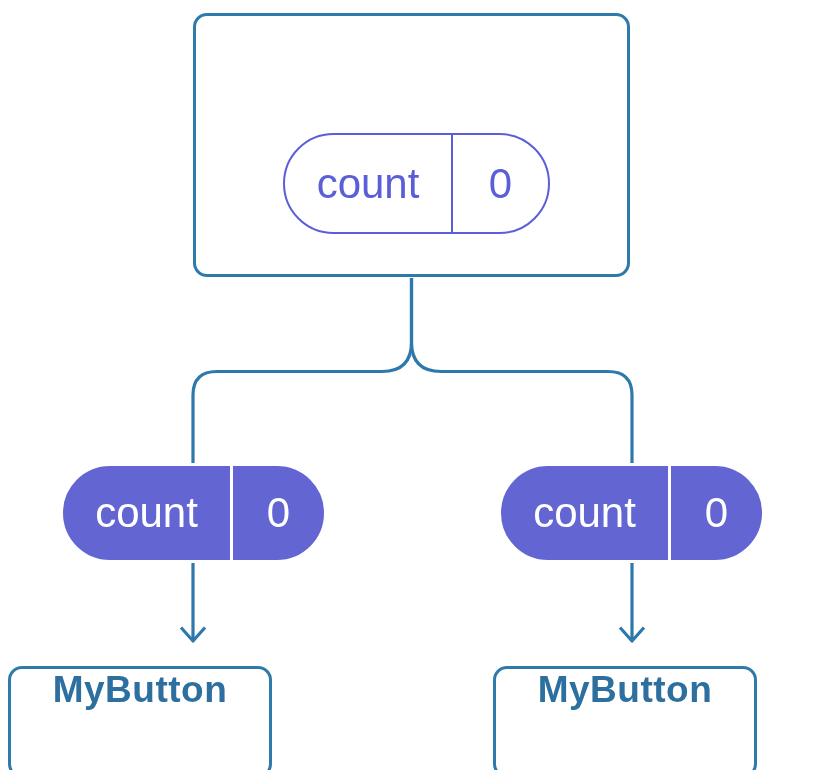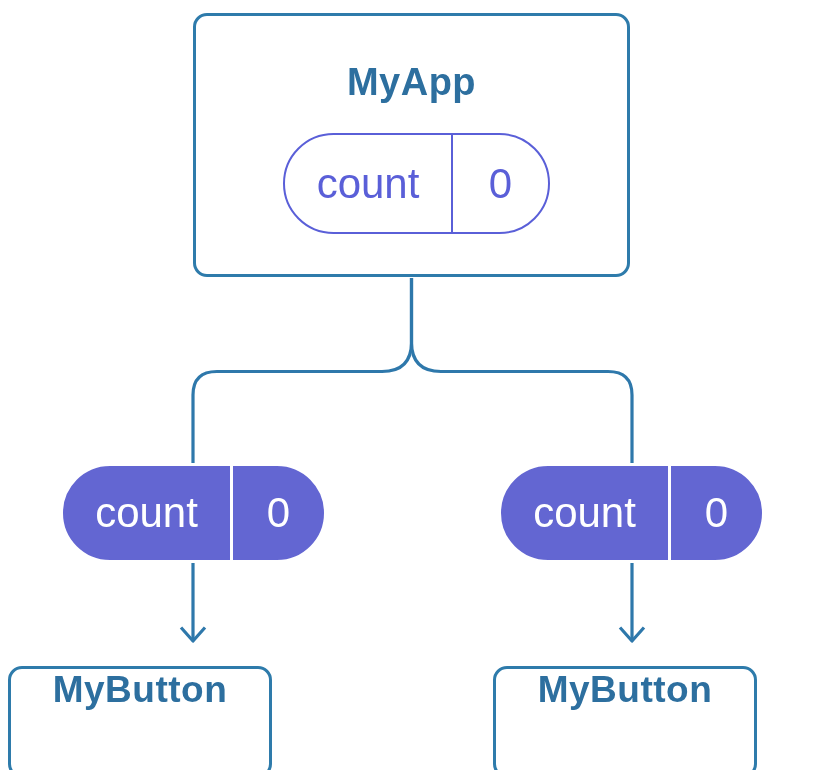--- a/index.html
+++ b/index.html
@@ -99,21 +99,20 @@
 <div class="stage">
 
   <svg class="connector-layer" viewBox="0 0 820 770">
     <path class="connector" d="M411.5,278 L411.5,342 Q411.5,371.5 382,371.5 L217,371.5 Q193,371.5 193,395 L193,641"></path>
     <path class="connector" d="M411.5,278 L411.5,342 Q411.5,371.5 441,371.5 L608,371.5 Q632,371.5 632,395 L632,641"></path>
     <path class="connector" d="M181,627.5 L193,641 L205,627.5"></path>
     <path class="connector" d="M620,627.5 L632,641 L644,627.5"></path>
   </svg>
 
   <div class="card card-root">
-    <div class="card-title">MyApp</div>
     <div class="pill pill-state">
       <div class="pill-key">count</div>
       <div class="pill-value">0</div>
     </div>
   </div>
 
   <div class="pill pill-prop pill-prop-left">
     <div class="pill-key">count</div>
     <div class="pill-value">0</div>
   </div>

